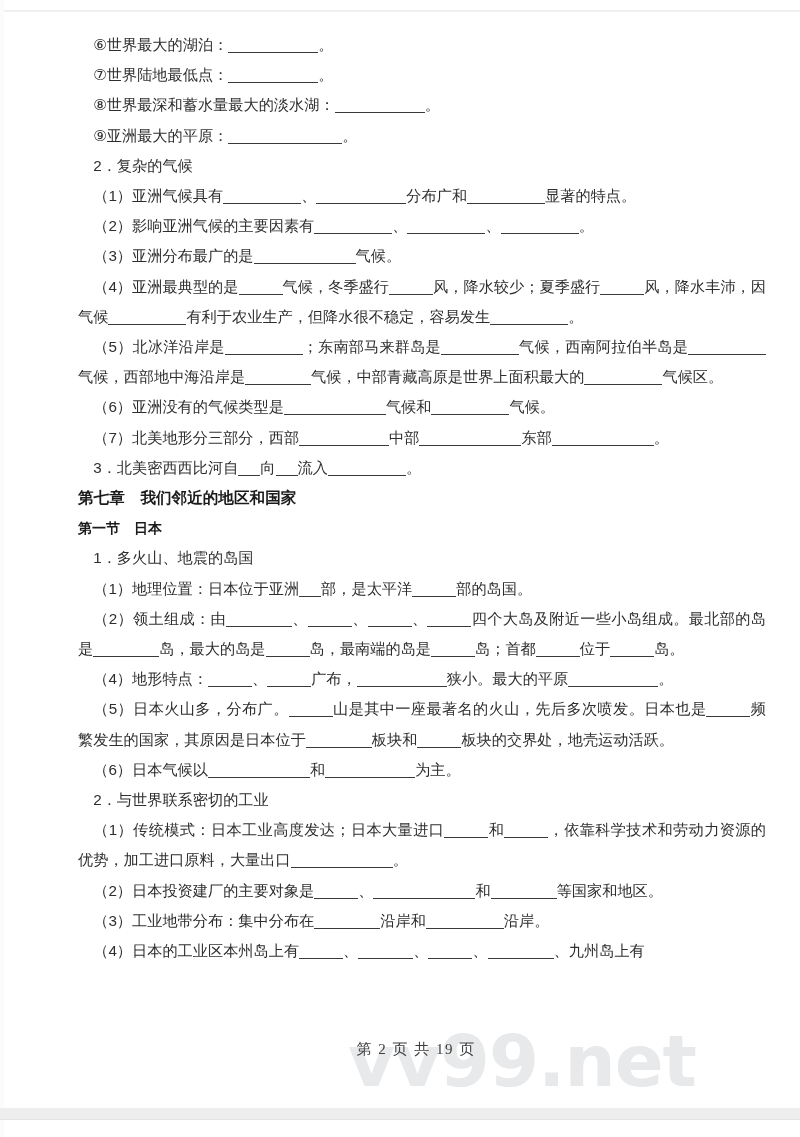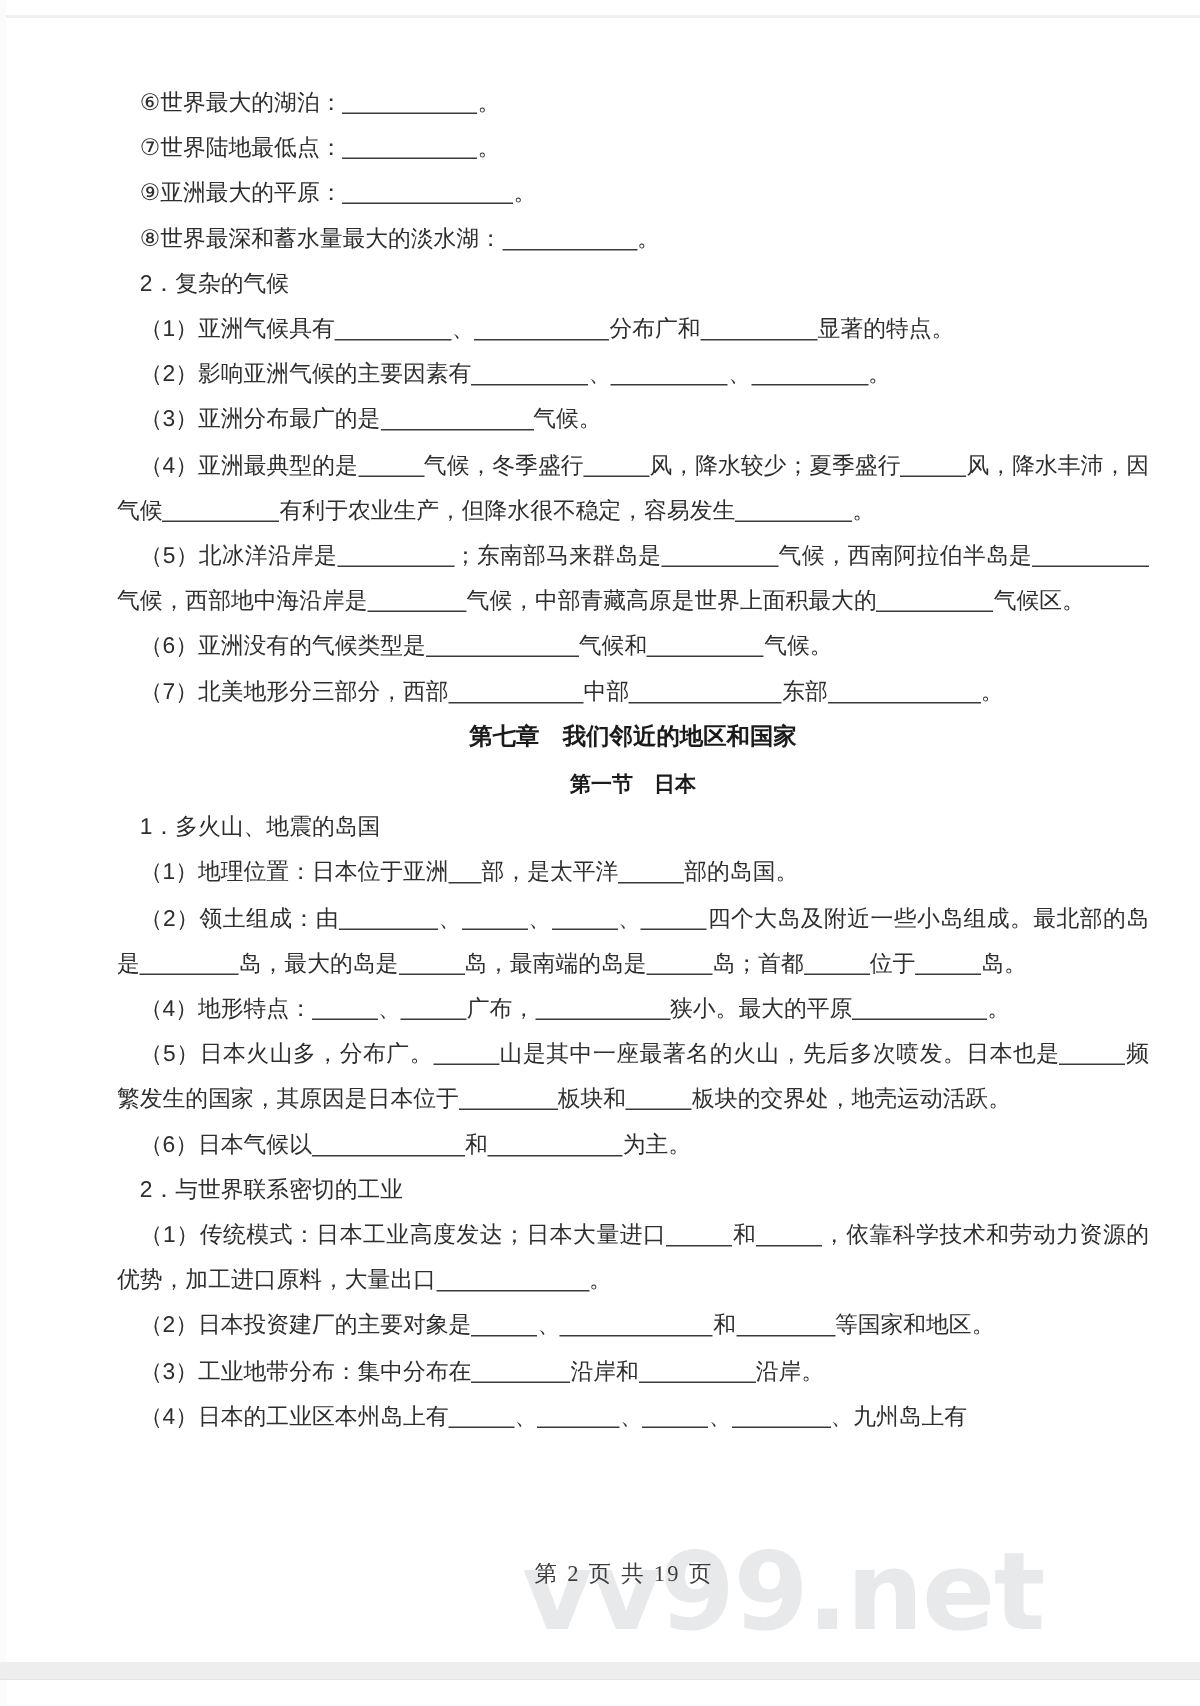--- a/index.html
+++ b/index.html
@@ -66,39 +66,37 @@
     z-index: 2;
   }
 
   .doc-body {
     padding: 30px 34px 0 78px;
     font-size: 15.2px;
     line-height: 30.2px;
     color: #2e2e2e;
     text-align: justify;
     text-justify: inter-ideograph;
-    margin-top: 24px;
   }
 
   p.line {
     margin: 0;
     padding: 0;
     white-space: normal;
   }
   p.lv2 {
     text-indent: 15.2px;
   }
   p.item9 {
     text-indent: 15.2px;
   }
 
   .heading {
     margin: 0;
     padding: 0;
-    text-align: center;
     font-weight: bold;
     font-size: 15.6px;
     line-height: 30.2px;
     color: #1b1b1b;
     text-indent: 0;
   }
   .heading.sub {
     font-size: 14px;
   }
 
@@ -143,40 +141,41 @@
 
   <div class="watermark">vv99.net</div>
 
   <div class="content">
     <div class="doc-body">
 
       <p class="line item9"><span>⑥世界最大的湖泊：</span><span class="bl w8"></span><span>。</span></p>
 
       <p class="line item9"><span>⑦世界陆地最低点：</span><span class="bl w8"></span><span>。</span></p>
 
+      <p class="line item9"><span>⑧世界最深和蓄水量最大的淡水湖：</span><span class="bl w8"></span><span>。</span></p>
+
       <p class="line item9"><span>⑨亚洲最大的平原：</span><span class="bl w10"></span><span>。</span></p>
 
-      <p class="line item9"><span>⑧世界最深和蓄水量最大的淡水湖：</span><span class="bl w8"></span><span>。</span></p>
-
       <p class="line lv2">2．复杂的气候</p>
 
       <p class="line lv2"><span>（1）亚洲气候具有</span><span class="bl w7"></span><span>、</span><span class="bl w8"></span><span>分布广和</span><span class="bl w7"></span><span>显著的特点。</span></p>
 
       <p class="line lv2"><span>（2）影响亚洲气候的主要因素有</span><span class="bl w7"></span><span>、</span><span class="bl w7"></span><span>、</span><span class="bl w7"></span><span>。</span></p>
 
       <p class="line lv2"><span>（3）亚洲分布最广的是</span><span class="bl w9"></span><span>气候。</span></p>
 
       <p class="line lv2"><span>（4）亚洲最典型的是</span><span class="bl w4"></span><span>气候，冬季盛行</span><span class="bl w4"></span><span>风，降水较少；夏季盛行</span><span class="bl w4"></span><span>风，降水丰沛，因气候</span><span class="bl w7"></span><span>有利于农业生产，但降水很不稳定，容易发生</span><span class="bl w7"></span><span>。</span></p>
 
       <p class="line lv2"><span>（5）北冰洋沿岸是</span><span class="bl w7"></span><span>；东南部马来群岛是</span><span class="bl w7"></span><span>气候，西南阿拉伯半岛是</span><span class="bl w7"></span><span>气候，西部地中海沿岸是</span><span class="bl w6"></span><span>气候，中部青藏高原是世界上面积最大的</span><span class="bl w7"></span><span>气候区。</span></p>
 
       <p class="line lv2"><span>（6）亚洲没有的气候类型是</span><span class="bl w9"></span><span>气候和</span><span class="bl w7"></span><span>气候。</span></p>
 
       <p class="line lv2"><span>（7）北美地形分三部分，西部</span><span class="bl w8"></span><span>中部</span><span class="bl w9"></span><span>东部</span><span class="bl w9"></span><span>。</span></p>
 
+      <p class="line lv2"><span>3．北美密西西比河自</span><span class="bl w2"></span><span>向</span><span class="bl w2"></span><span>流入</span><span class="bl w7"></span><span>。</span></p>
 
       <p class="heading">第七章　我们邻近的地区和国家</p>
       <p class="heading sub">第一节　日本</p>
 
       <p class="line lv2">1．多火山、地震的岛国</p>
 
       <p class="line lv2"><span>（1）地理位置：日本位于亚洲</span><span class="bl w2"></span><span>部，是太平洋</span><span class="bl w4"></span><span>部的岛国。</span></p>
 
       <p class="line lv2"><span>（2）领土组成：由</span><span class="bl w6"></span><span>、</span><span class="bl w4"></span><span>、</span><span class="bl w4"></span><span>、</span><span class="bl w4"></span><span>四个大岛及附近一些小岛组成。最北部的岛是</span><span class="bl w6"></span><span>岛，最大的岛是</span><span class="bl w4"></span><span>岛，最南端的岛是</span><span class="bl w4"></span><span>岛；首都</span><span class="bl w4"></span><span>位于</span><span class="bl w4"></span><span>岛。</span></p>
 

